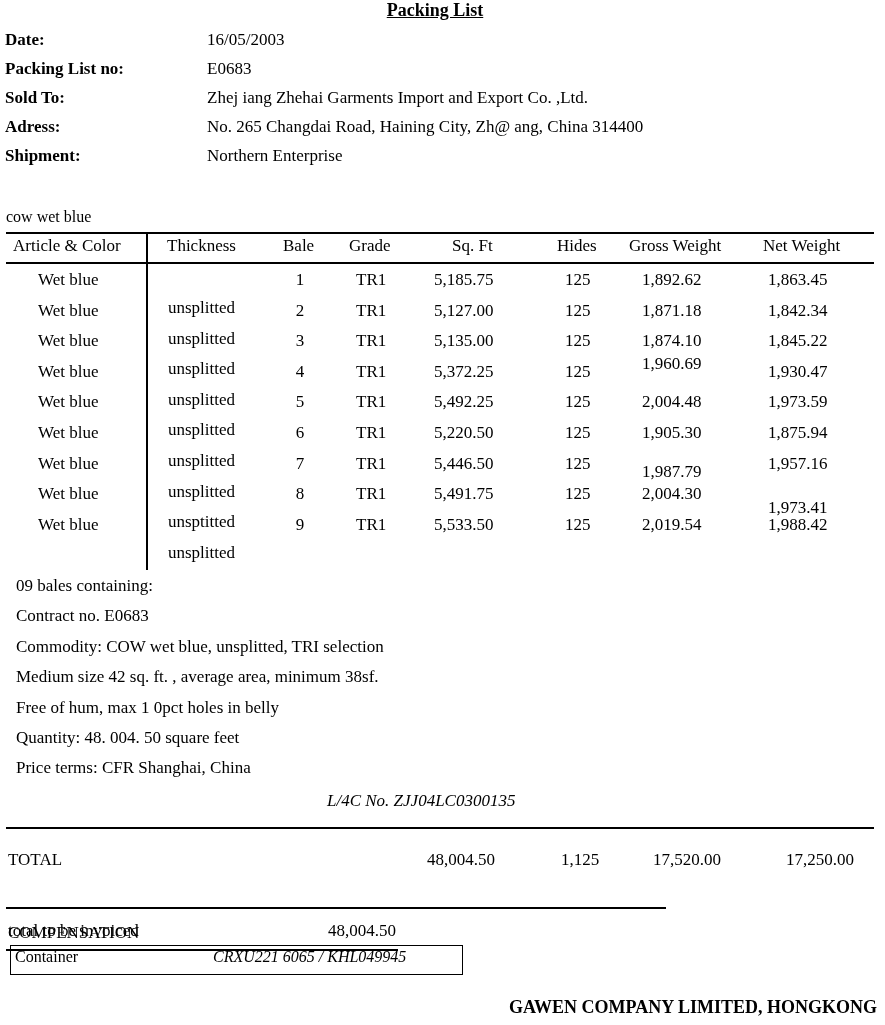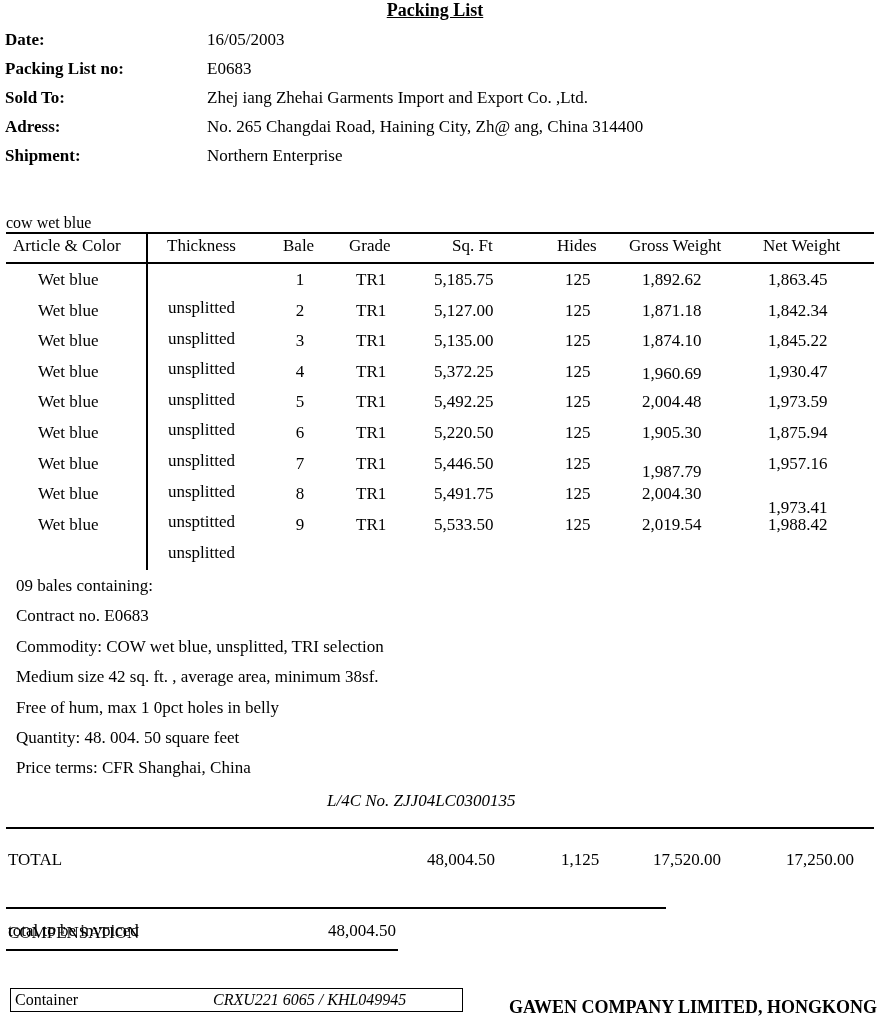--- a/index.html
+++ b/index.html
@@ -9,42 +9,42 @@
     color: #000;
     font-size: 17px;
   }
   .abs { position: absolute; white-space: nowrap; }
   .title {
     left: 0; width: 870px; top: 0; text-align: center;
     font-weight: bold; font-size: 18px; text-decoration: underline;
   }
   .hdr-label { left: 5px; font-weight: bold; font-size: 17px; }
   .hdr-value { left: 207px; font-size: 17px; }
-  .section-label { left: 6px; top: 214px; font-size: 16px; }
+  .section-label { left: 6px; top: 208px; font-size: 16px; }
 
   .rule { position: absolute; background: #000; height: 2px; }
   .vrule { position: absolute; background: #000; width: 2px; }
 
   .th { top: 236px; font-size: 17px; }
   .cell { font-size: 17px; }
   .c-article { left: 38px; }
   .c-thick   { left: 168px; margin-top: 28px; }
   .c-bale    { left: 290px; width: 20px; text-align: center; }
   .c-grade   { left: 356px; }
   .c-sqft    { left: 434px; }
   .c-hides   { left: 565px; }
   .c-gross   { left: 642px; }
   .c-net     { left: 768px; }
 
   .note { left: 16px; font-size: 17px; }
   .lc { left: 327px; top: 791px; font-style: italic; font-size: 17px; }
 
   .total-row { top: 850px; font-size: 17px; }
   .container-box {
-    position: absolute; left: 10px; top: 988px; width: 453px; height: 24px;
+    position: absolute; left: 10px; top: 945px; width: 453px; height: 30px;
     border: 1.5px solid #000; box-sizing: border-box;
   }
   .container-label { position: absolute; left: 4px; top: 2px; font-size: 16px; }
   .container-value { position: absolute; left: 202px; top: 2px; font-size: 16px; font-style: italic; }
   .company { right: 8px; top: 997px; font-weight: bold; font-size: 18px; }
 </style>
 </head>
 <body>
 
 <div class="abs title">Packing List</div>
@@ -106,21 +106,21 @@
       <div class="abs cell c-gross" style="top: 331.2px;">1,874.10</div>
       <div class="abs cell c-net" style="top: 331.2px;">1,845.22</div>
     </div>
     <div>
       <div class="abs cell c-article" style="top: 361.8px;">Wet blue</div>
       <div class="abs cell c-thick" style="top: 361.8px;">unsplitted</div>
       <div class="abs cell c-bale" style="top: 361.8px;">4</div>
       <div class="abs cell c-grade" style="top: 361.8px;">TR1</div>
       <div class="abs cell c-sqft" style="top: 361.8px;">5,372.25</div>
       <div class="abs cell c-hides" style="top: 361.8px;">125</div>
-      <div class="abs cell c-gross" style="top: 364px;">1,960.69</div>
+      <div class="abs cell c-gross" style="top: 354px;">1,960.69</div>
       <div class="abs cell c-net" style="top: 361.8px;">1,930.47</div>
     </div>
     <div>
       <div class="abs cell c-article" style="top: 392.4px;">Wet blue</div>
       <div class="abs cell c-thick" style="top: 392.4px;">unsplitted</div>
       <div class="abs cell c-bale" style="top: 392.4px;">5</div>
       <div class="abs cell c-grade" style="top: 392.4px;">TR1</div>
       <div class="abs cell c-sqft" style="top: 392.4px;">5,492.25</div>
       <div class="abs cell c-hides" style="top: 392.4px;">125</div>
       <div class="abs cell c-gross" style="top: 392.4px;">2,004.48</div>

